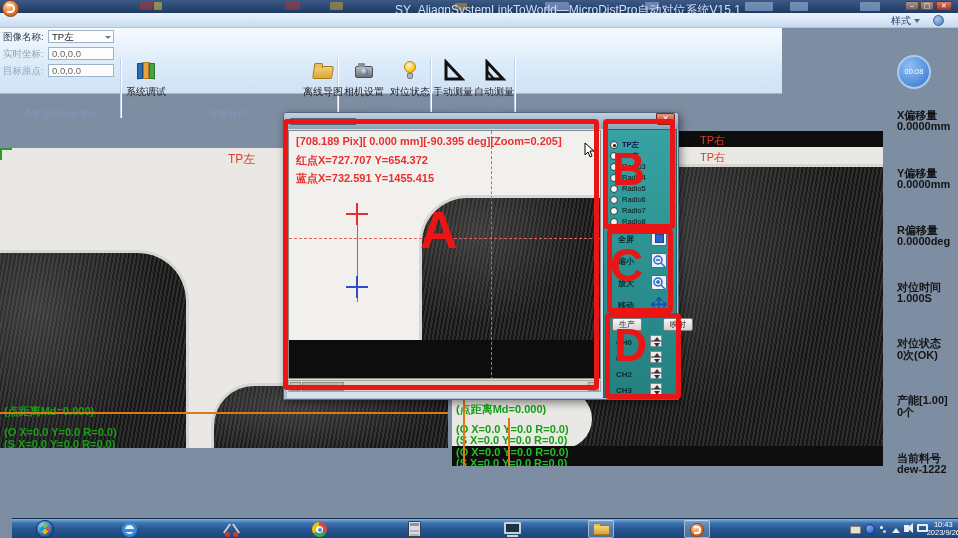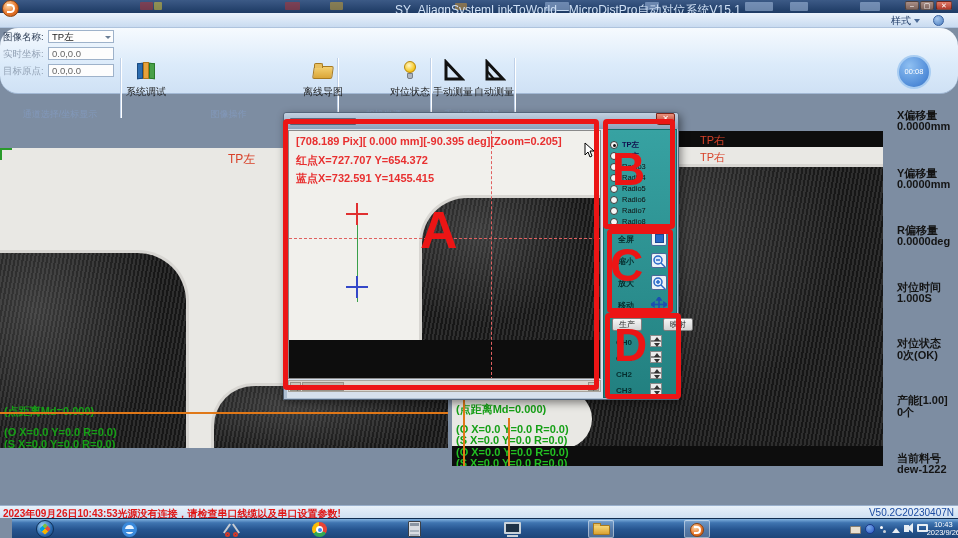--- a/index.html
+++ b/index.html
@@ -17,21 +17,21 @@
 
   
   #tabrow { left:0; top:13px; width:958px; height:15px; background:linear-gradient(180deg,#eaf2fc,#c9dbf0); border-bottom:1px solid #aec3dd; z-index:6; }
   .tab { top:13px; height:15px; font-size:10px; color:#1e3a66; text-align:center; line-height:15px; }
   .tab.active { background:linear-gradient(#ffffff,#e9f1fb); border:1px solid #98aecb; border-bottom:none; border-radius:3px 3px 0 0; font-weight:bold; }
   #style-menu { right:38px; top:14px; font-size:10px; color:#1e3a66; }
   .caret { display:inline-block; width:0; height:0; border-left:3px solid transparent; border-right:3px solid transparent; border-top:4px solid #4a6a96; vertical-align:middle; margin-left:3px; }
   #help-badge { right:14px; top:15px; width:11px; height:11px; border-radius:50%; background:radial-gradient(circle at 35% 30%,#a8c8ee,#4a7ec0); border:1px solid #3a62a0; }
 
   
-  #ribbon { left:0; top:28px; width:958px; height:66px; background:linear-gradient(180deg,#f6fafe,#dcebfa 55%,#cfe1f5); border-bottom:1px solid #a2b8d4; z-index:6;border-radius:18px; }
+  #ribbon { left:0; top:28px; width:782px; height:66px; background:linear-gradient(180deg,#f6fafe,#dcebfa 55%,#cfe1f5); border-bottom:1px solid #a2b8d4; z-index:6; }
   .vsep { top:30px; width:1px; height:60px; background:#bed0e8; box-shadow:1px 0 0 #fff; }
   .grouplabel { top:80px; font-size:9px; color:#8298ba; text-align:center; }
   .fieldlabel { font-size:9.5px; color:#93a2b5; line-height:13px; }
   .fieldlabel.dark { color:#2a3a52; }
   .fieldbox { height:13px; background:#fdfdfd; border:1px solid #9eb2ca; font-size:9.5px; color:#222; line-height:12px; padding-left:3px; }
   .combo-arrow { position:absolute; right:2px; top:5px; width:0; height:0; border-left:3px solid transparent; border-right:3px solid transparent; border-top:3px solid #6a7e96; }
   .bigbtn { top:30px; height:46px; text-align:center; }
   .bigbtn .lbl { font-size:10px; color:#1c1c1c; margin-top:2px; white-space:nowrap; }
   .icon24 { width:24px; height:24px; margin:1px auto 0; position:relative; }
   #timer-badge { left:897px; top:55px; width:34px; height:34px; border-radius:50%; background:radial-gradient(circle at 35% 30%,#8fc0f2,#4f8bd8 70%,#3a6fb8); border:2px solid #a9cdf2; color:#fff; font-size:7.5px; text-align:center; line-height:30px; }
@@ -151,20 +151,28 @@
       </div>
       <div class="lbl">系统调试</div>
     </div>
     <div class="abs bigbtn" style="left:302px;width:42px;">
       <div class="icon24">
         <div class="abs" style="left:2px;top:7px;width:20px;height:13px;background:linear-gradient(#f4d070,#daa638);border:1px solid #a87a20;border-radius:2px;transform:skewX(-8deg);"></div>
         <div class="abs" style="left:3px;top:4px;width:9px;height:5px;background:#e8c060;border:1px solid #a87a20;border-bottom:none;border-radius:2px 2px 0 0;"></div>
       </div>
       <div class="lbl">离线导图</div>
     </div>
+    <div class="abs bigbtn" style="left:341px;width:46px;">
+      <div class="icon24">
+        <div class="abs" style="left:3px;top:7px;width:18px;height:12px;background:linear-gradient(#b8bec6,#6a7078);border:1px solid #4a5058;border-radius:2px;"></div>
+        <div class="abs" style="left:9px;top:9px;width:7px;height:7px;border-radius:50%;background:radial-gradient(circle at 35% 35%,#dde8f2,#3a4a5a);"></div>
+        <div class="abs" style="left:6px;top:4px;width:7px;height:4px;background:#8a9098;border-radius:1px;"></div>
+      </div>
+      <div class="lbl">相机设置</div>
+    </div>
     <div class="abs bigbtn" style="left:388px;width:44px;">
       <div class="icon24">
         <div class="abs" style="left:6px;top:2px;width:12px;height:12px;border-radius:50%;background:radial-gradient(circle at 40% 35%,#fff6c8,#f5c518 70%,#d8a010);border:1px solid #b8860b;"></div>
         <div class="abs" style="left:9px;top:14px;width:6px;height:6px;background:#b0b6be;border:1px solid #787e86;border-radius:0 0 2px 2px;"></div>
       </div>
       <div class="lbl">对位状态</div>
     </div>
     <div class="abs bigbtn" style="left:433px;width:40px;">
       <div class="icon24">
         <svg width="24" height="24">
@@ -378,24 +386,20 @@
   <div class="abs ann-rect" style="left:605px;top:313px;width:76px;height:86px;"></div>
   <div class="abs ann-letter" style="left:420px;top:200px;font-size:52px;">A</div>
   <div class="abs ann-letter" style="left:612px;top:142px;font-size:46px;">B</div>
   <div class="abs ann-letter" style="left:610px;top:238px;font-size:46px;">C</div>
   <div class="abs ann-letter" style="left:614px;top:318px;font-size:46px;">D</div>
 
   <svg class="abs" style="left:584px;top:142px;z-index:40;" width="12" height="16">
     <path d="M1 1 L1 13 L4 10 L6 15 L8 14 L6 9 L10 9 Z" fill="#fff" stroke="#000" stroke-width="1"></path>
   </svg>
 
-  <div class="abs" id="statusbar">
-    <div class="abs" id="status-msg">2023年09月26日10:43:53光源没有连接，请检查串口线缆以及串口设置参数!</div>
-    <div class="abs" id="status-ver">V50.2C20230407N</div>
-  </div>
 
   <div class="abs" id="taskbar">
     <div class="abs" style="left:24px;top:1px;width:18px;height:18px;border-radius:50%;background:radial-gradient(circle at 35% 30%,#9ed0f4,#2a6ab0 60%,#16406e);border:1px solid #0e3058;">
       <div class="abs" style="left:4px;top:4px;width:8px;height:8px;border-radius:1px;background:conic-gradient(#e84c3d 0 25%,#f5b400 0 50%,#00a0dc 0 75%,#7bc043 0 100%);transform:rotate(45deg);"></div>
     </div>
     <div class="abs" style="left:110px;top:3px;width:15px;height:15px;border:3px solid #3a8adc;border-radius:50%;background:#eaf4ff;">
         <div class="abs" style="left:-1px;top:4px;width:11px;height:2.5px;background:#3a8adc;"></div>
       </div>
     <div class="abs" style="left:212px;top:3px;width:16px;height:15px;">
       <div class="abs" style="left:2px;top:1px;width:2px;height:11px;background:#c8ccd2;transform:rotate(35deg);"></div>

